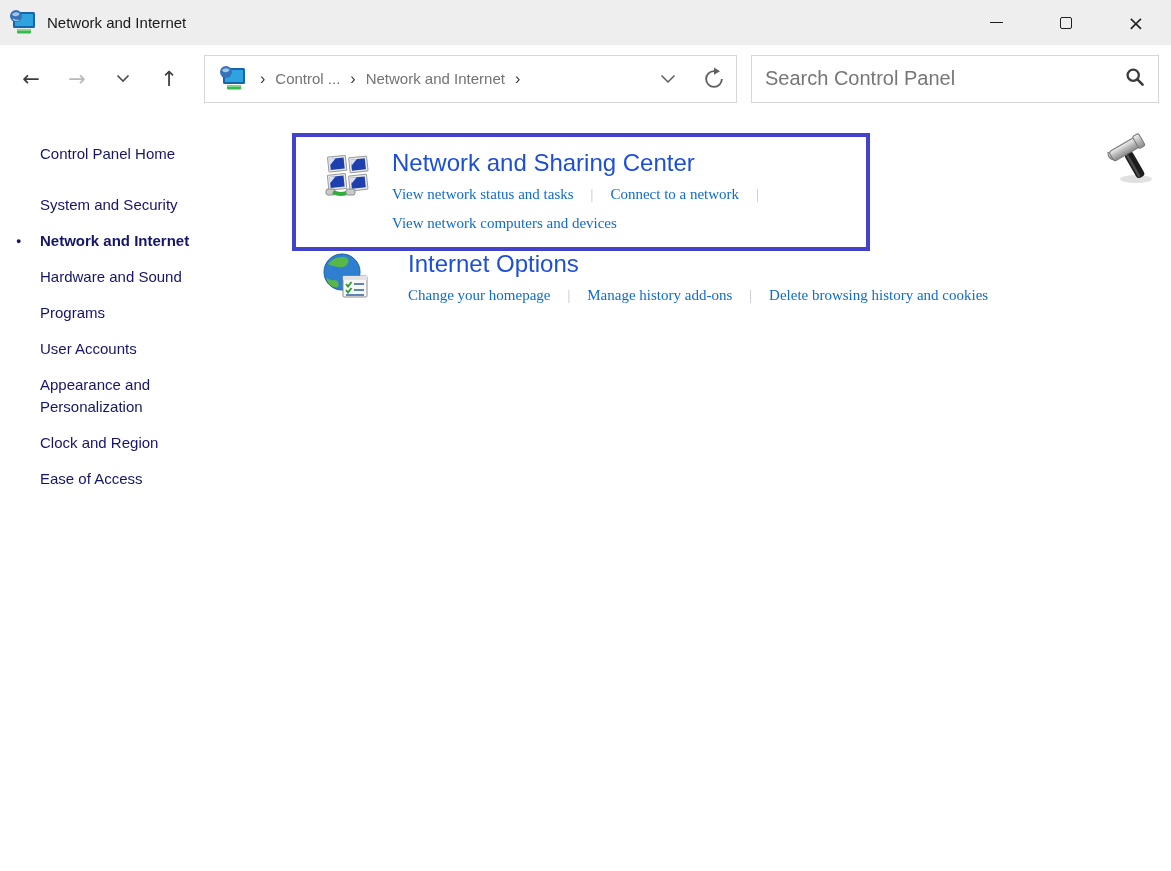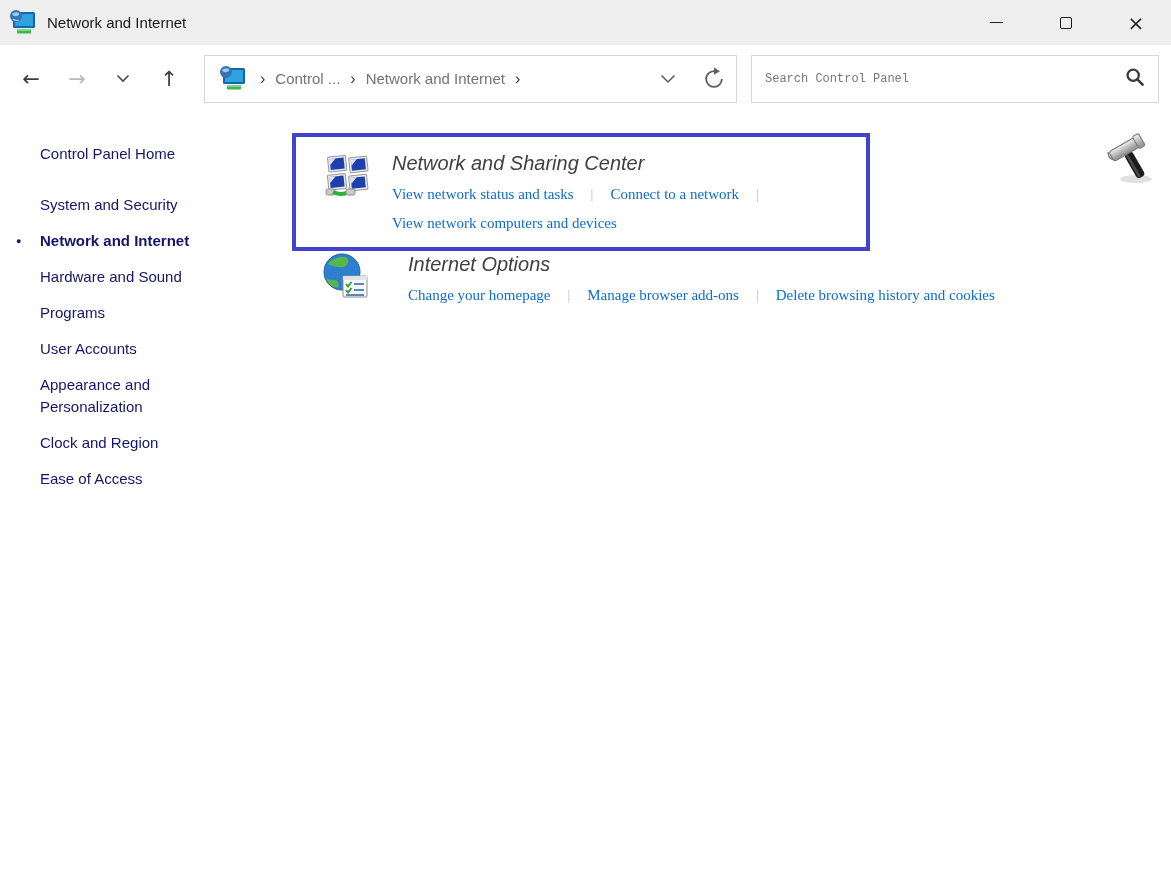--- a/index.html
+++ b/index.html
@@ -24,39 +24,39 @@
   .navbtn.small { font-size:13px; }
   .addressbar { width:533px; height:48px; border:1px solid #d6d6d6; margin-left:12px;
                 display:flex; align-items:center; padding:0 10px; background:#fff; }
   .bc-icon { width:27px; height:27px; display:inline-flex; margin:0 4px 0 4px; }
   .bc-sep { font-size:16px; color:#3a3a3a; margin:0 10px; }
   .crumb { font-size:15px; color:#737373; white-space:nowrap; }
   .ab-spacer { flex:1; }
   .ab-btn { display:inline-flex; align-items:center; justify-content:center; margin-left:26px; }
   .searchbox { width:408px; height:48px; border:1px solid #d6d6d6; margin-left:14px;
                display:flex; align-items:center; padding:0 13px; background:#fff; }
-  .searchbox input { flex:1; border:none; outline:none; font-size:12px; color:#0f766e;
-                     font-family:Liberation Mono, monospace; background:transparent; }
+  .searchbox input { flex:1; border:none; outline:none; font-size:20px; color:#0f766e;
+                     font-family:Liberation Sans, sans-serif; background:transparent; }
   .searchbox input::placeholder { color:#767676; opacity:1; }
   
   .content { display:flex; height:759px; }
   .sidebar { width:290px; padding:31px 78px 0 40px; font-size:15px; color:#15156b; flex:none; }
   .side-home { line-height:22px; margin-bottom:29px; cursor:pointer; }
   .side-item { position:relative; line-height:22px; margin-bottom:14px; cursor:pointer; }
   .side-item.active { font-weight:bold; }
   .side-bullet { position:absolute; left:-24px; top:0; font-size:9px; color:#15156b; }
   .main { position:relative; flex:1; }
   .category { display:flex; }
   .cat-highlight { position:absolute; left:2px; top:21px; width:578px; height:118px;
                    border:4px solid #4342cd; padding:12px 0 0 29px; }
   .cat-plain { position:absolute; left:0; top:138px; width:872px; padding-left:32px; }
   .cat-icon { width:48px; height:48px; flex:none; display:inline-flex; margin-top:2px; }
   .cat-body { margin-left:19px; }
   .cat-plain .cat-body { margin-left:38px; }
-  .cat-title { font-size:20px; line-height:28px; color:#404040; cursor:pointer; white-space:nowrap;font-style:italic; }
+  .cat-title { font-size:24px; line-height:28px; color:#1d4ed8; cursor:pointer; white-space:nowrap; }
   .cat-links { margin-top:6px; line-height:22px; white-space:nowrap;font-family:Liberation Serif, serif; }
   .cat-links a { font-size:15px; color:#0f6cce; text-decoration:none; cursor:pointer; }
   .link-sep { color:#b8c2cc; font-size:14px; margin:0 13px; }
   .hammer { position:absolute; right:11px; top:21px; width:54px; height:54px; }
 </style>
 </head>
 <body>
 
 <div class="titlebar">
   <span class="app-icon">
@@ -219,21 +219,21 @@
           <path d="M24 38 l2 2.5 l3.5 -4.5" fill="none" stroke="#2e9a2e" stroke-width="1.8"></path>
           <line x1="32" y1="38" x2="42" y2="38" stroke="#4a78b0" stroke-width="1.8"></line>
           <line x1="24" y1="43" x2="42" y2="43" stroke="#4a78b0" stroke-width="1.8"></line>
         </svg>
       </span>
       <div class="cat-body">
         <div class="cat-title">Internet Options</div>
         <div class="cat-links">
           <a>Change your homepage</a>
           <span class="link-sep">|</span>
-          <a>Manage browser add-ons</a>
+          <a>Manage history add-ons</a>
           <span class="link-sep">|</span>
           <a>Delete browsing history and cookies</a>
         </div>
       </div>
     </div>
 
     <div class="hammer">
       <svg viewBox="0 0 54 54" width="54" height="54">
         <defs>
           <linearGradient id="steel" x1="0" y1="0" x2="0" y2="1">

